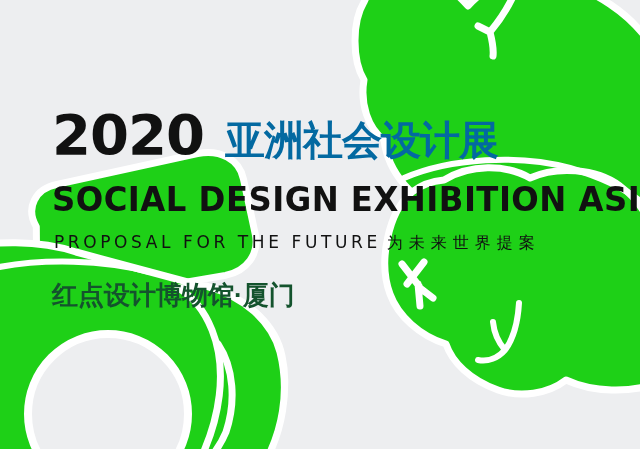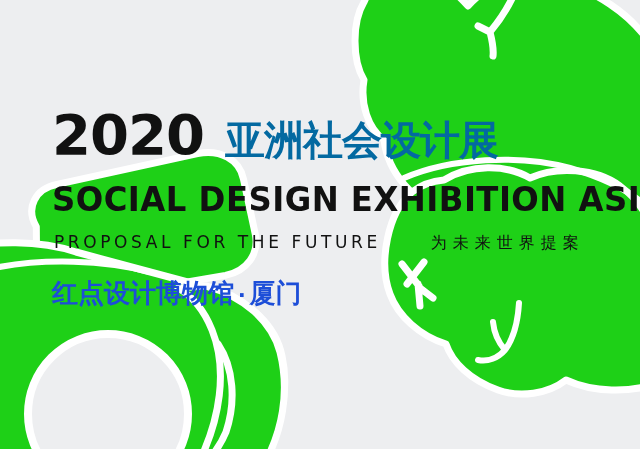--- a/index.html
+++ b/index.html
@@ -75,21 +75,20 @@
   }
 
   
   .tagline {
     position: absolute;
     left: 54px;
     top: 234px;
     display: flex;
     align-items: baseline;
     white-space: nowrap;
-    gap: 44px;
   }
   .tagline .en {
     font-family: "DejaVu Sans", sans-serif;
     font-size: 17px;
     line-height: 1;
     font-weight: 400;
     letter-spacing: 3.6px;
     color: #111111;
   }
   .tagline .cn {
@@ -100,26 +99,26 @@
     letter-spacing: 6px;
     color: #111111;
     margin-left: 6px;
   }
 
   
   .venue {
     position: absolute;
     left: 52px;
     top: 282px;
-    font-family: Liberation Mono, monospace;
+    font-family: Liberation Sans, sans-serif;
     font-size: 26px;
     line-height: 1;
     font-weight: 700;
     letter-spacing: 0px;
-    color: #1d4ed8;
+    color: #14532d;
     white-space: nowrap;
   }
 </style>
 </head>
 <body>
 
 <div id="poster">
 
   <svg id="artwork" viewBox="0 0 640 449" preserveAspectRatio="none">
     <defs>

